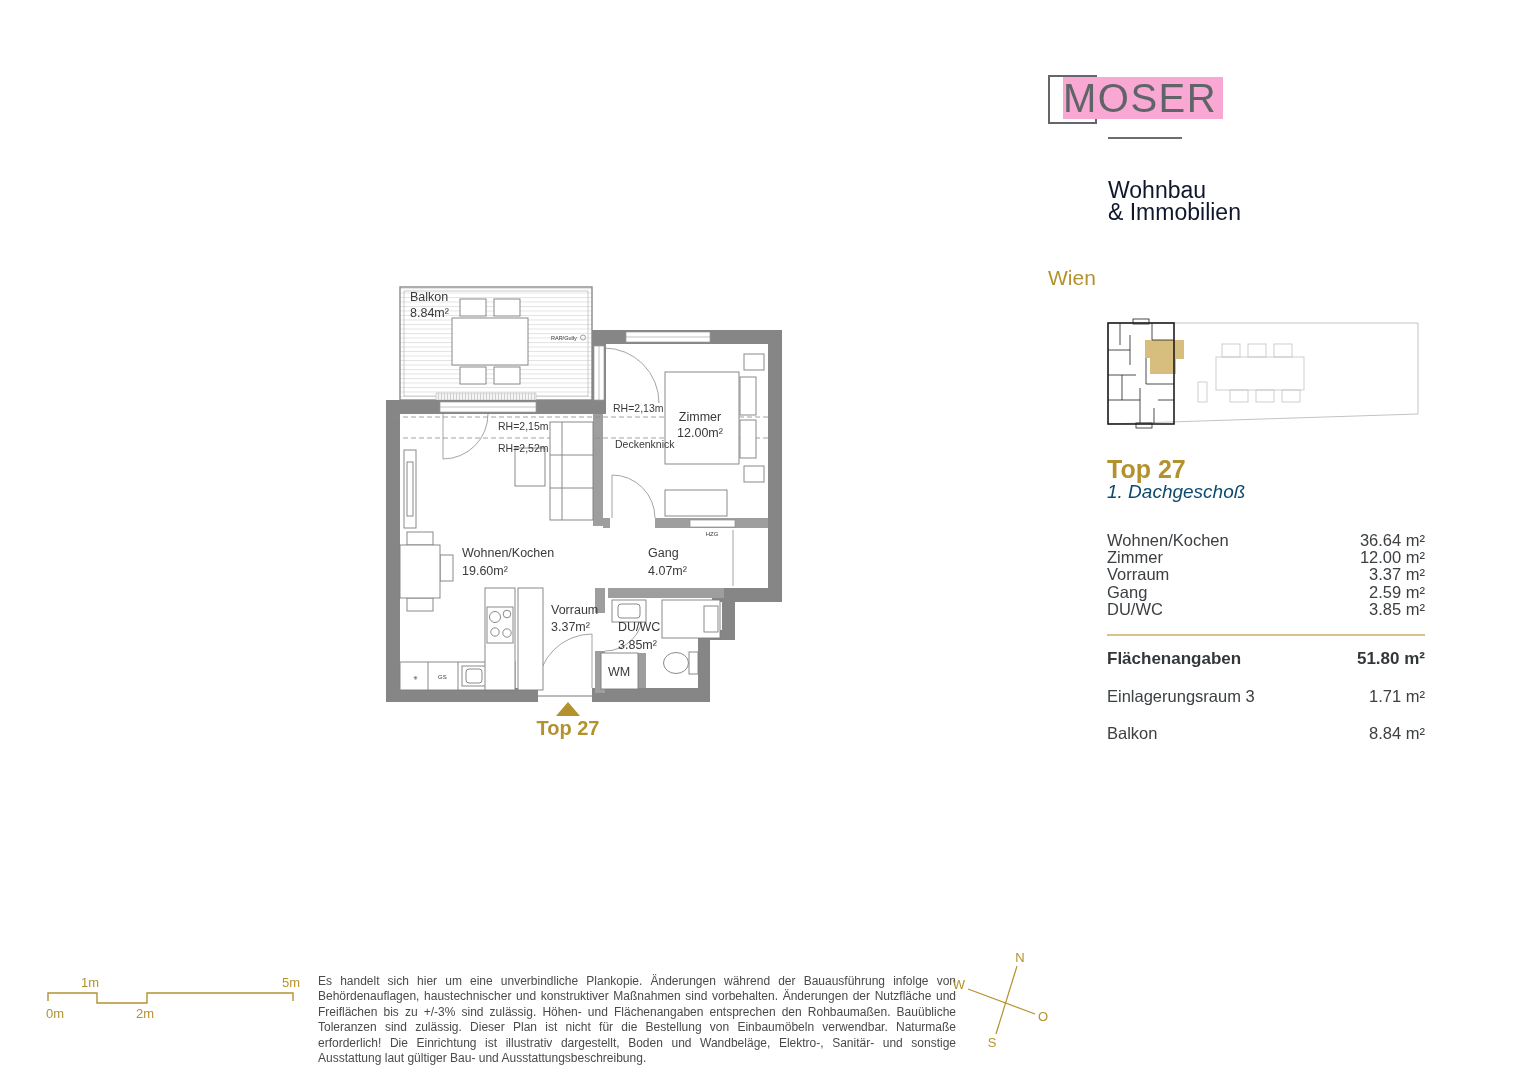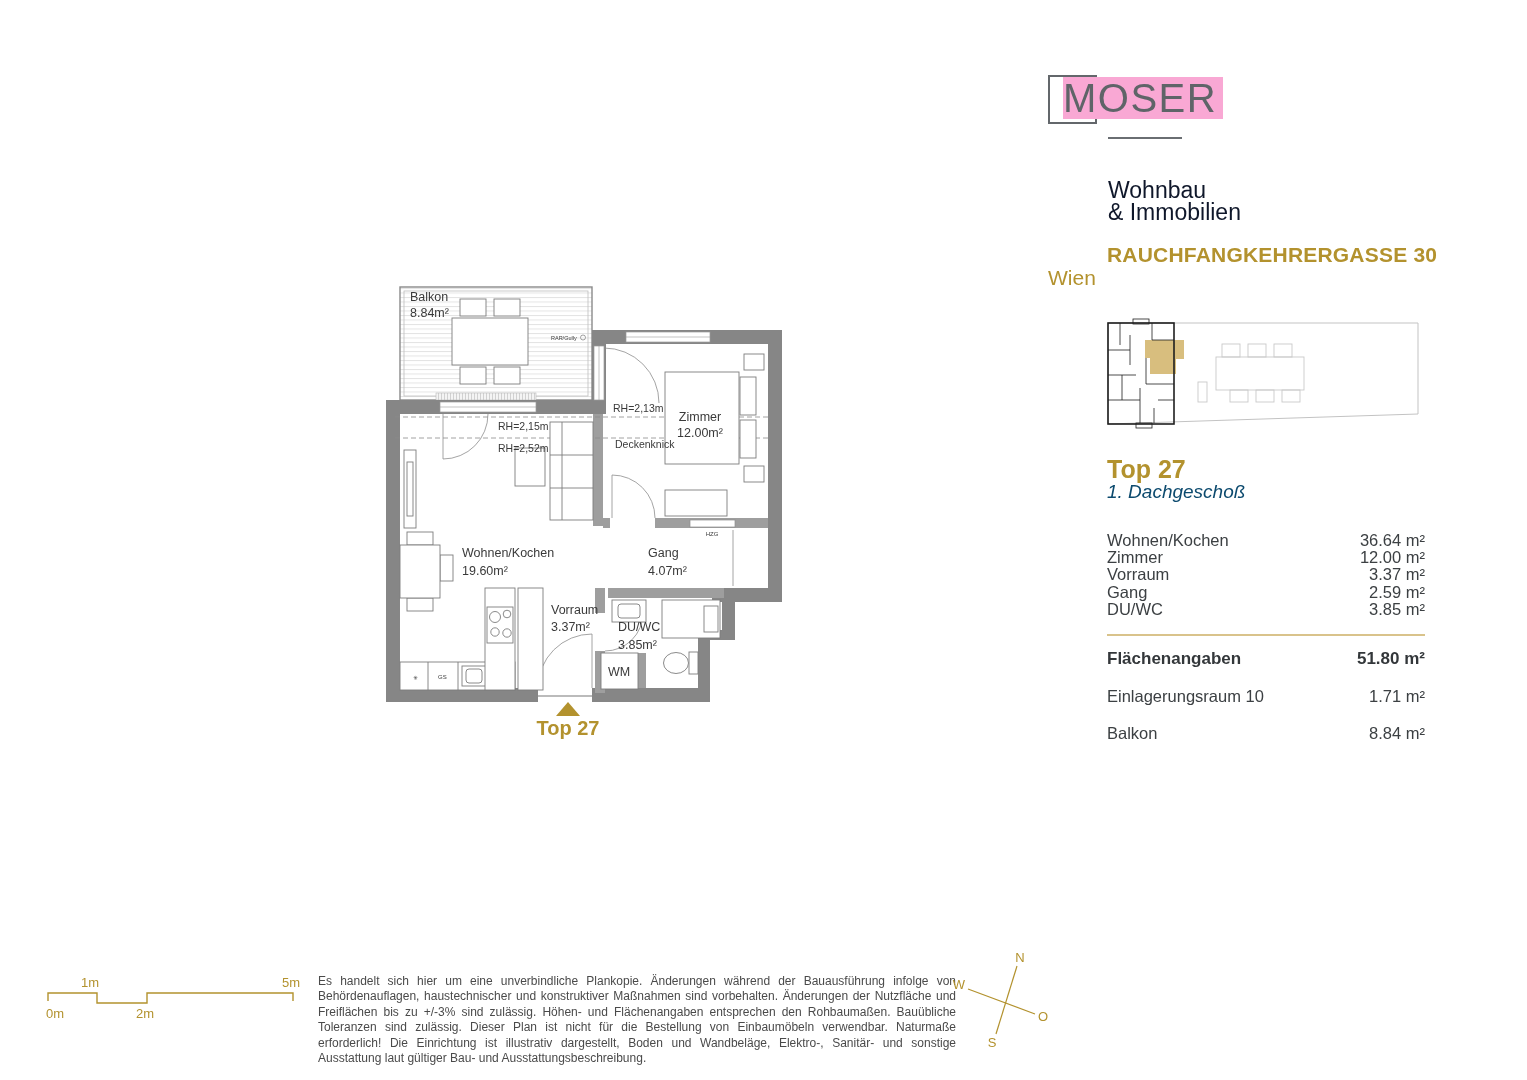--- a/index.html
+++ b/index.html
@@ -202,21 +202,20 @@
     </g>
   </svg>
 
   <div class="abs" id="logo-square"></div>
   <div class="abs" id="logo-text">MOSER</div>
   <div class="abs" id="logo-divider"></div>
   <div class="abs" id="brand-sub">
     <div>Wohnbau</div>
     <div>&amp; Immobilien</div>
   </div>
-  <div class="abs" id="street">RAUCHFANGKEHRERGASSE 30</div>
   <div class="abs" id="city">Wien</div>
 
   <svg class="abs" style="left:1103px;top:315px;" width="326" height="114" viewBox="1103 315 326 114">
     <path d="M 1108,323 L 1418,323 L 1418,414 L 1108,424 Z" fill="none" stroke="#c3c3c3" stroke-width="1"></path>
 
     <path d="M 1145,340 H 1184 V 359 H 1176 V 374 H 1150 V 358 H 1145 Z" fill="#D8BE7E"></path>
 
     <g fill="none" stroke="#1f1f1f">
       <rect x="1108" y="323" width="66" height="101" stroke-width="1.6"></rect>
       <g stroke-width="0.8">
@@ -276,21 +275,21 @@
     </div>
   </div>
 
   <div class="abs" id="gold-divider"></div>
 
   <div class="abs arow" id="total-row">
     <span>Flächenangaben</span>
     <span>51.80 m²</span>
   </div>
   <div class="abs arow" id="extra1-row">
-    <span>Einlagerungsraum 10</span>
+    <span>Einlagerungsraum 3</span>
     <span>1.71 m²</span>
   </div>
   <div class="abs arow" id="extra2-row">
     <span>Balkon</span>
     <span>8.84 m²</span>
   </div>
 
   <svg class="abs" style="left:38px;top:968px;" width="274" height="58" viewBox="38 968 274 58">
     <polyline points="48,1001 48,993 97,993 97,1003 147,1003 147,993 293,993 293,1001" fill="none" stroke="#B3922E" stroke-width="1.4"></polyline>
     <text class="scale-t" x="90" y="987" text-anchor="middle">1m</text>

